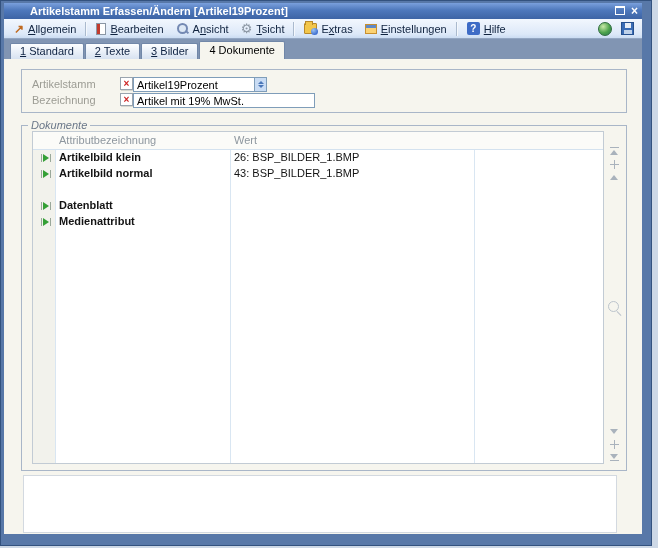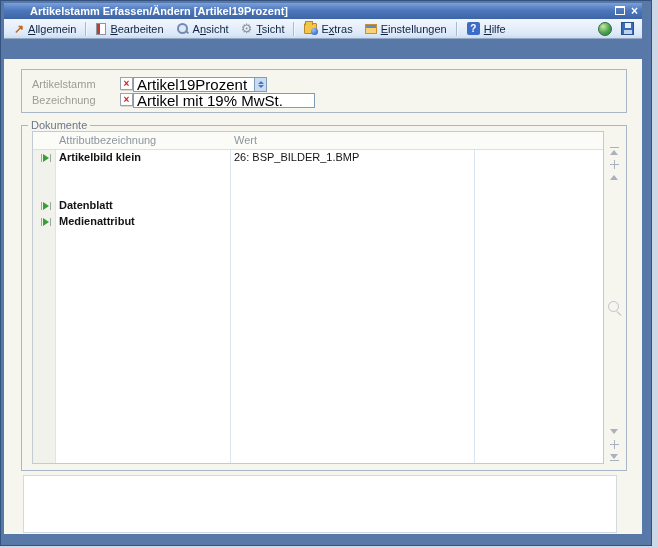--- a/index.html
+++ b/index.html
@@ -55,28 +55,28 @@
             display:flex;align-items:flex-end;padding-left:6px;box-sizing:border-box;}
   .tab{height:15px;line-height:15px;padding:0 9px;background:linear-gradient(180deg,#FDFEFF,#D7E2F1);
        border:1px solid #7187A8;border-bottom:none;border-radius:2px 2px 0 0;margin-right:1px;
        color:#0E2242;white-space:nowrap;}
   .tab.active{height:17px;line-height:17px;background:#F6F5EE;color:#000;position:relative;z-index:2;}
   
   .content{position:absolute;top:58px;left:3px;right:9px;bottom:11px;background:#F6F5EE;}
   .groupbox{position:absolute;border:1px solid #A9B6C8;box-sizing:border-box;}
   .fields-box{left:17px;top:10px;width:606px;height:44px;}
   .docs-box{left:17px;top:66px;width:606px;height:346px;}
-  .gb-label{position:absolute;top:-7px;left:6px;background:#F6F5EE;padding:0 3px;color:#6A7789;line-height:12px;}
+  .gb-label{position:absolute;top:-7px;left:6px;background:#F6F5EE;padding:0 3px;color:#6A7789;line-height:12px;font-style:italic;}
   .field-row{position:absolute;left:0;height:15px;}
   .f-label{position:absolute;left:10px;top:1px;color:#9C9C94;}
   .redx{position:absolute;left:98px;top:0;width:13px;height:13px;background:#fff;border:1px solid #9AA4AE;
         box-sizing:border-box;color:#CC2222;font-weight:bold;font-size:10px;line-height:11px;text-align:center;
         box-shadow:1px 1px 0 #D8D8D0;}
   .f-input{position:absolute;top:0;height:15px;border:1px solid #7F9DB9;background:#fff;font-family:"Liberation Sans",sans-serif;
-           font-size:15px;padding:0 3px;box-sizing:border-box;}
+           font-size:11px;padding:0 3px;box-sizing:border-box;}
   .lookup-btn{position:absolute;top:0;width:13px;height:15px;background:#C9DCF4;border:1px solid #7F9DB9;
               box-sizing:border-box;display:flex;flex-direction:column;align-items:center;justify-content:center;gap:1px;}
   .lk-up{width:0;height:0;border-left:3px solid transparent;border-right:3px solid transparent;border-bottom:3px solid #4A76B8;}
   .lk-dn{width:0;height:0;border-left:3px solid transparent;border-right:3px solid transparent;border-top:3px solid #4A76B8;}
   
   .dtable{position:absolute;left:10px;top:5px;width:572px;height:333px;background:#fff;
           border:1px solid #C2CBD4;box-sizing:border-box;overflow:hidden;}
   .gridline{position:absolute;top:0;bottom:0;width:1px;background:#D9E6F2;}
   .gl1{left:22px}.gl2{left:197px}.gl3{left:441px}
   .gutter-shade{position:absolute;left:0;top:0;bottom:0;width:22px;background:#F2F2EC;border-right:1px solid #E3E3DC;}
@@ -152,20 +152,26 @@
       <span class="menu-item">
         <span class="ic ic-help">?</span>
         <span><span></span><span class="u">H</span><span>ilfe</span></span>
       </span>
       <span class="mbar-right">
         <span class="ic ic-globe"></span>
         <span class="ic ic-floppy"></span>
       </span>
     </div>
 
+    <div class="tabstrip">
+      <span class="tab"><span></span><span class="u">1</span><span> Standard</span></span>
+      <span class="tab"><span></span><span class="u">2</span><span> Texte</span></span>
+      <span class="tab"><span></span><span class="u">3</span><span> Bilder</span></span>
+      <span class="tab active"><span>4 Dokumente</span><span class="u"></span><span></span></span>
+    </div>
 
     <div class="content">
 
       <div class="groupbox fields-box">
         <div class="field-row" style="top:7px;">
           <span class="f-label">Artikelstamm</span>
           <span class="redx">×</span>
           <input class="f-input" style="left: 111px; width: 122px;" value="Artikel19Prozent">
           <span class="lookup-btn" style="left:232px;">
             <span class="lk-up"></span>
@@ -195,20 +201,29 @@
 
           <div class="trow" style="top:18px;">
             <span class="rowicon">
                 <span class="ri-bar"></span>
                 <span class="ri-tri"></span>
                 <span class="ri-bar"></span>
               </span>
             <span class="cell-attr">Artikelbild klein</span>
             <span class="cell-wert">26: BSP_BILDER_1.BMP</span>
           </div>
+          <div class="trow" style="top:34px;">
+            <span class="rowicon">
+                <span class="ri-bar"></span>
+                <span class="ri-tri"></span>
+                <span class="ri-bar"></span>
+              </span>
+            <span class="cell-attr">Artikelbild normal</span>
+            <span class="cell-wert">43: BSP_BILDER_1.BMP</span>
+          </div>
           <div class="trow" style="top:82px;">
             <span class="rowicon">
                 <span class="ri-bar"></span>
                 <span class="ri-tri"></span>
                 <span class="ri-bar"></span>
               </span>
             <span class="cell-attr">Medienattribut</span>
             <span class="cell-wert"></span>
           </div>
           <div class="trow" style="top:66px;">

